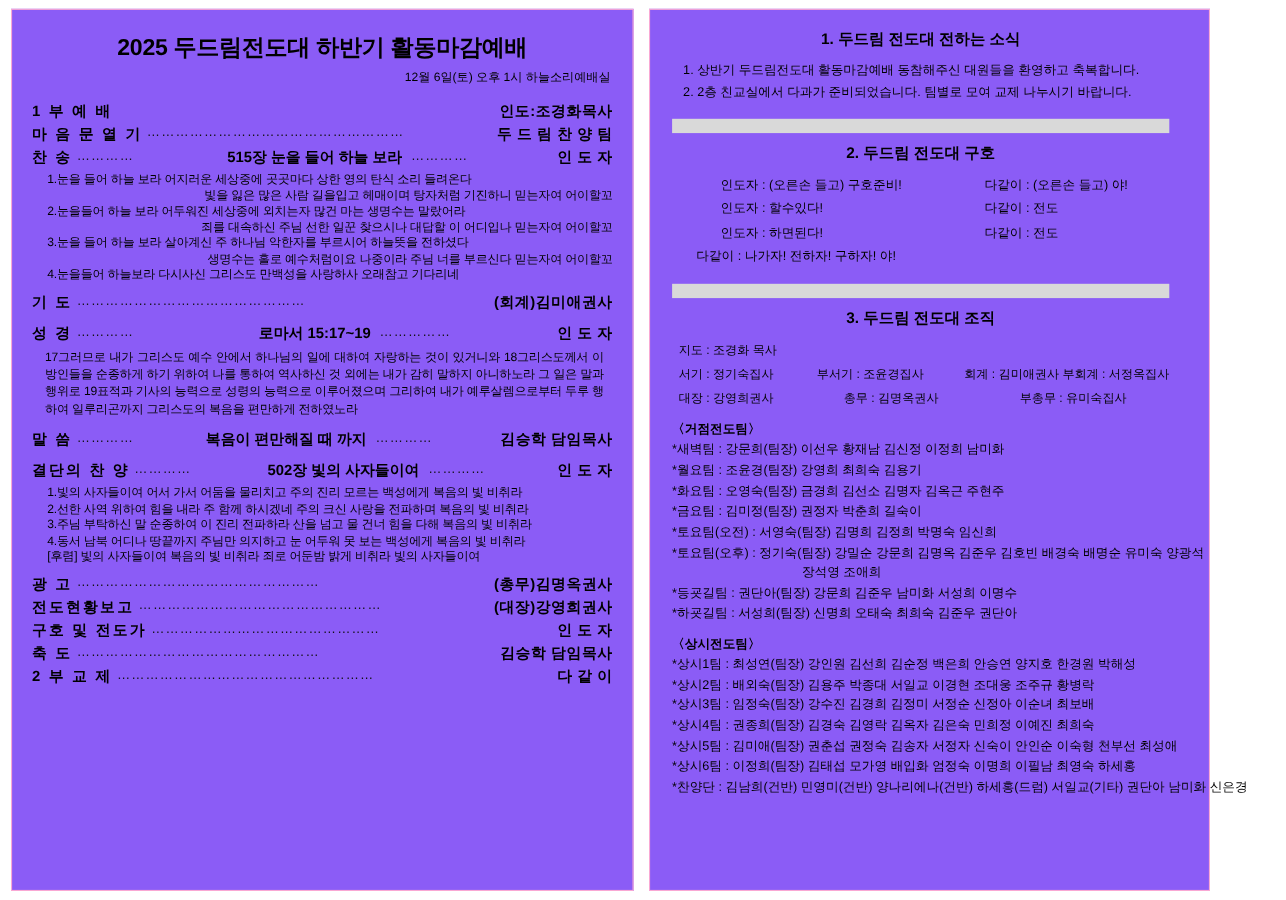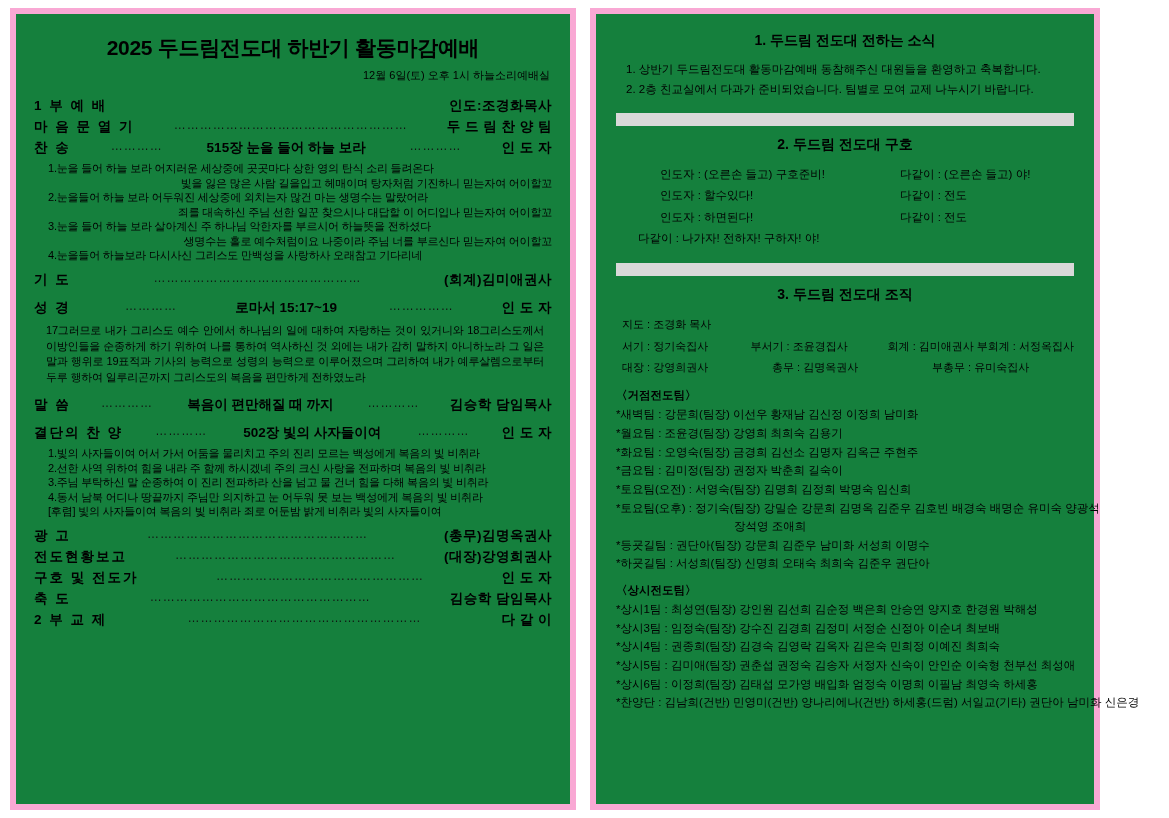--- a/index.html
+++ b/index.html
@@ -17,31 +17,31 @@
   .page {
     position: relative;
     width: 1169px;
     height: 818px;
     display: flex;
     box-sizing: border-box;
     padding: 8px 10px;
     gap: 14px;
   }
   .panel {
-    border: 6px solid #f9a8d4;
+    border: 1px solid #f9a8d4;
     box-sizing: border-box;
-    background: #15803d;
+    background: #8b5cf6;
   }
   .panel-left {
     width: 566px;
     padding: 14px 18px 8px 18px;
   }
   .panel-right {
     width: 510px;
-    padding: 14px 20px 8px 20px;
+    padding: 14px 36px 8px 20px;
   }
 
   
   .doc-title {
     text-align: center;
     font-size: 21px;
     font-weight: bold;
     letter-spacing: -0.3px;
     margin: 6px 0 4px 0;
   }
@@ -50,21 +50,20 @@
     font-size: 11px;
     margin: 6px 2px 14px 0;
   }
   .line-row {
     display: flex;
     align-items: baseline;
     font-size: 13.5px;
     font-weight: bold;
     margin: 0 0 3px 0;
     white-space: nowrap;
-    text-align: center;
   }
   .line-row .lbl {
     letter-spacing: 2px;
   }
   .line-row .dots {
     flex: 1;
     overflow: hidden;
     white-space: nowrap;
     margin: 0 4px;
     font-weight: normal;
@@ -319,20 +318,21 @@
       <div>*토요팀(오전) : 서영숙(팀장) 김명희 김정희 박명숙 임신희</div>
       <div>*토요팀(오후) : 정기숙(팀장) 강밀순 강문희 김명옥 김준우 김호빈 배경숙 배명순 유미숙 양광석</div>
       <div class="team-cont">장석영 조애희</div>
       <div>*등굣길팀 : 권단아(팀장) 강문희 김준우 남미화 서성희 이명수</div>
       <div>*하굣길팀 : 서성희(팀장) 신명희 오태숙 최희숙 김준우 권단아</div>
     </div>
 
     <div class="group-head">〈상시전도팀〉</div>
     <div class="team-list">
       <div>*상시1팀 : 최성연(팀장) 강인원 김선희 김순정 백은희 안승연 양지호 한경원 박해성</div>
+      <div>*상시2팀 : 배외숙(팀장) 김용주 박종대 서일교 이경현 조대웅 조주규 황병락</div>
       <div>*상시3팀 : 임정숙(팀장) 강수진 김경희 김정미 서정순 신정아 이순녀 최보배</div>
       <div>*상시4팀 : 권종희(팀장) 김경숙 김영락 김옥자 김은숙 민희정 이예진 최희숙</div>
       <div>*상시5팀 : 김미애(팀장) 권춘섭 권정숙 김송자 서정자 신숙이 안인순 이숙형 천부선 최성애</div>
       <div>*상시6팀 : 이정희(팀장) 김태섭 모가영 배입화 엄정숙 이명희 이필남 최영숙 하세홍</div>
       <div>*찬양단 : 김남희(건반) 민영미(건반) 양나리에나(건반) 하세홍(드럼) 서일교(기타) 권단아 남미화 신은경</div>
     </div>
 
   </div>
 </div>
 

